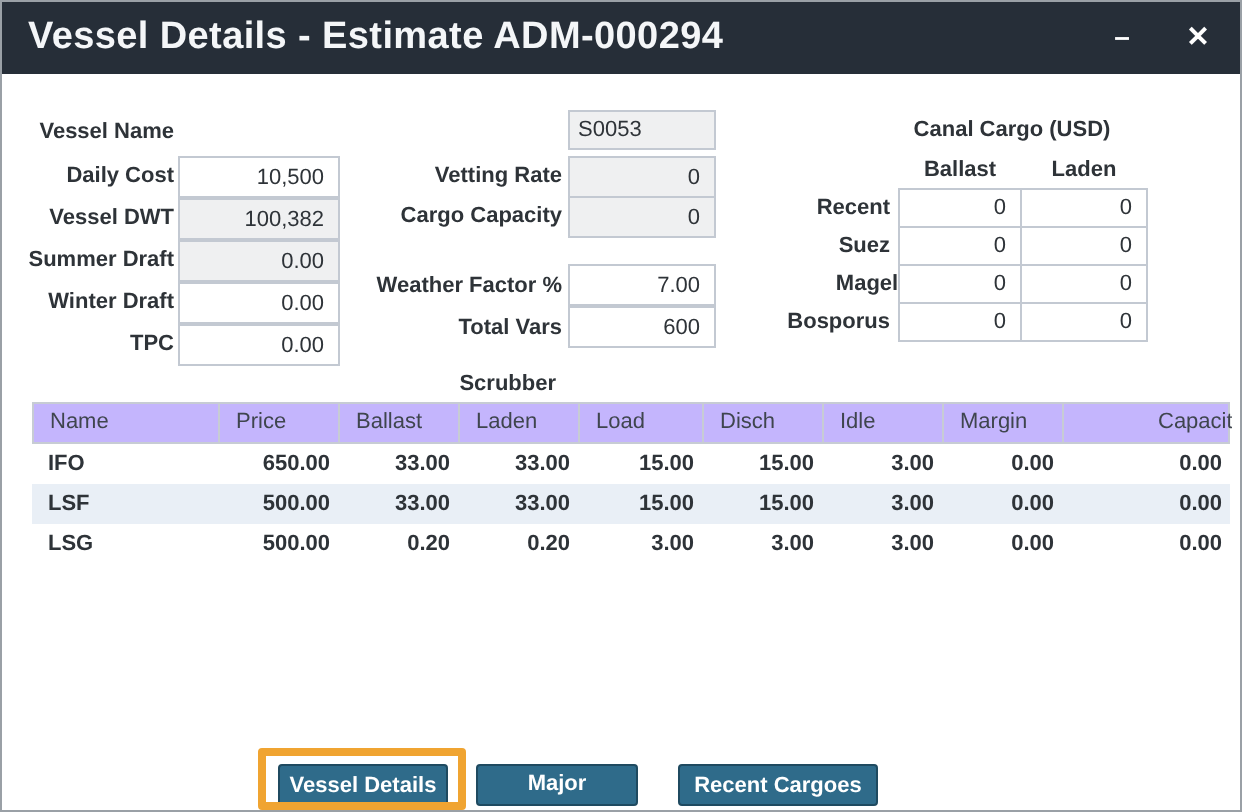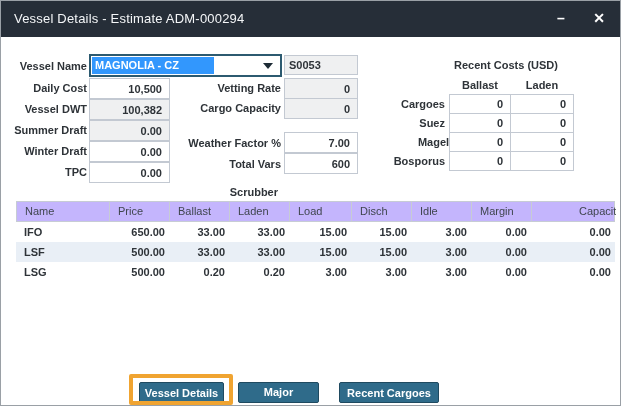--- a/index.html
+++ b/index.html
@@ -3,29 +3,29 @@
 <meta charset="utf-8">
 <style>
   html,body{margin:0;padding:0;background:#d7d7d7;}
   #stage{
     position:relative;width:621px;height:406px;background:#ffffff;
     font-family:"Liberation Sans",sans-serif;font-size:11px;font-weight:bold;
     color:#2e3338;overflow:hidden;border:1px solid #9aa0a6;box-sizing:border-box;
   }
   
   .titlebar{position:absolute;left:0;top:0;width:100%;height:36px;background:var(--titlebar,#262e38);}
-  .title{position:absolute;left:13px;top:0;line-height:35px;font-size:13px;font-weight:normal;color:#f4f6f8;letter-spacing:.2px;}
+  .title{position:absolute;left:13px;top:0;line-height:35px;font-size:19px;font-weight:bold;color:#f4f6f8;letter-spacing:.2px;}
   .winbtn{position:absolute;top:0;width:30px;height:35px;line-height:35px;text-align:center;color:#ffffff;font-size:14px;font-weight:bold;cursor:pointer;}
   .winbtn.min{left:545px;}
   .winbtn.cls{left:583px;}
   
   .lbl{position:absolute;text-align:right;line-height:19px;white-space:nowrap;}
   .fld{
     position:absolute;box-sizing:border-box;border:1px solid #c3c9d2;background:#ffffff;
-    font-family:"Liberation Sans",sans-serif;font-size:11px;font-weight:bold;color:#2e3338;
+    font-family:"Liberation Sans",sans-serif;font-size:11px;font-weight:normal;color:#2e3338;
     padding:0 7px 0 4px;margin:0;outline:none;
   }
   .fld.num{text-align:right;}
   .fld.ro{background:var(--readonly_bg,#eff0f1);}
   
   .dropdown{position:absolute;left:88px;top:53px;width:193px;height:23px;box-sizing:border-box;
     border:2px solid #2c5a70;background:#fff;cursor:pointer;}
   .dd-sel{position:absolute;left:1px;top:1px;height:17px;line-height:17px;min-width:117px;
     background:var(--selection,#3297fd);color:#fff;padding:0 2px 0 3px;white-space:nowrap;}
   .dd-caret{position:absolute;right:7px;top:7px;width:0;height:0;
@@ -61,47 +61,43 @@
     <span class="winbtn cls"><span>✕</span></span>
   </div>
 
   <span class="lbl" style="left:2px;top:56px;width:84px;">Vessel Name</span>
   <span class="lbl" style="left:2px;top:78px;width:84px;">Daily Cost</span>
   <span class="lbl" style="left:2px;top:99px;width:84px;">Vessel DWT</span>
   <span class="lbl" style="left:2px;top:120px;width:84px;">Summer Draft</span>
   <span class="lbl" style="left:2px;top:141px;width:84px;">Winter Draft</span>
   <span class="lbl" style="left:2px;top:162px;width:84px;">TPC</span>
 
-  <div class="dropdown">
-    <span class="dd-sel">MAGNOLIA - CZ</span>
-    <span class="dd-caret"></span>
-  </div>
   <input class="fld ro" style="left: 283px; top: 54px; width: 74px; height: 20px;" readonly="" value="S0053">
 
   <input class="fld num" style="left: 88px; top: 77px; width: 81px; height: 21px;" value="10,500">
   <input class="fld num ro" style="left: 88px; top: 98px; width: 81px; height: 21px;" readonly="" value="100,382">
   <input class="fld num ro" style="left: 88px; top: 119px; width: 81px; height: 21px;" readonly="" value="0.00">
   <input class="fld num" style="left: 88px; top: 140px; width: 81px; height: 21px;" value="0.00">
   <input class="fld num" style="left: 88px; top: 161px; width: 81px; height: 21px;" value="0.00">
 
   <span class="lbl" style="left:150px;top:78px;width:130px;">Vetting Rate</span>
   <span class="lbl" style="left:150px;top:98px;width:130px;">Cargo Capacity</span>
   <span class="lbl" style="left:150px;top:133px;width:130px;">Weather Factor %</span>
   <span class="lbl" style="left:150px;top:154px;width:130px;">Total Vars</span>
 
   <input class="fld num ro" style="left: 283px; top: 77px; width: 74px; height: 21px;" readonly="" value="0">
   <input class="fld num ro" style="left: 283px; top: 97px; width: 74px; height: 21px;" readonly="" value="0">
   <input class="fld num" style="left: 283px; top: 131px; width: 74px; height: 21px;" value="7.00">
   <input class="fld num" style="left: 283px; top: 152px; width: 74px; height: 21px;" value="600">
 
-  <span class="canal-title">Recent Costs (USD)</span>
+  <span class="canal-title">Canal Cargo (USD)</span>
   <span class="canal-col" style="left:448px;width:62px;">Ballast</span>
   <span class="canal-col" style="left:509px;width:64px;">Laden</span>
 
-  <span class="lbl" style="left:344px;top:93px;width:100px;line-height:20px;">Cargoes</span>
+  <span class="lbl" style="left:344px;top:93px;width:100px;line-height:20px;">Recent</span>
   <span class="lbl" style="left:344px;top:112px;width:100px;line-height:20px;">Suez</span>
   <span class="lbl" style="left:344px;top:131px;width:100px;line-height:20px;padding-left:20px;">Magellan</span>
   <span class="lbl" style="left:344px;top:150px;width:100px;line-height:20px;">Bosporus</span>
 
   <input class="fld num" style="left: 448px; top: 93px; width: 62px; height: 20px;" value="0">
   <input class="fld num" style="left: 509px; top: 93px; width: 64px; height: 20px;" value="0">
   <input class="fld num" style="left: 448px; top: 112px; width: 62px; height: 20px;" value="0">
   <input class="fld num" style="left: 509px; top: 112px; width: 64px; height: 20px;" value="0">
   <input class="fld num" style="left: 448px; top: 131px; width: 62px; height: 20px;" value="0">
   <input class="fld num" style="left: 509px; top: 131px; width: 64px; height: 20px;" value="0">

